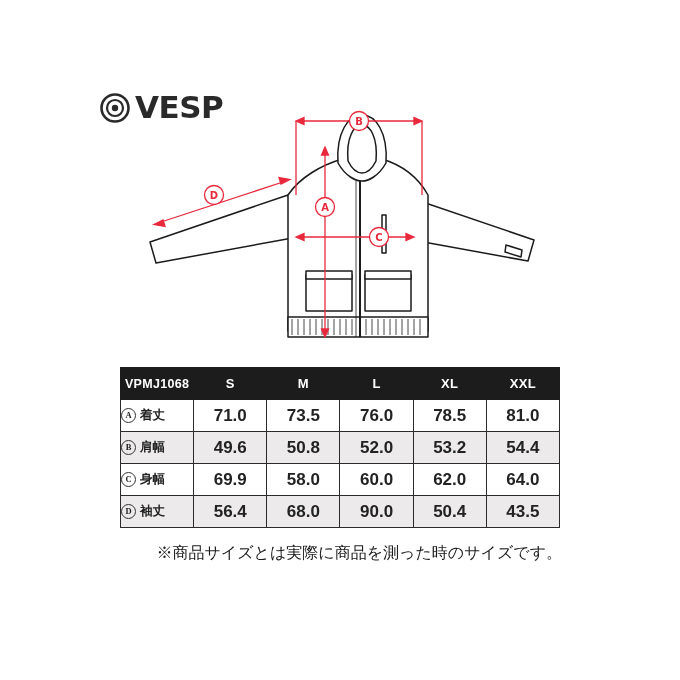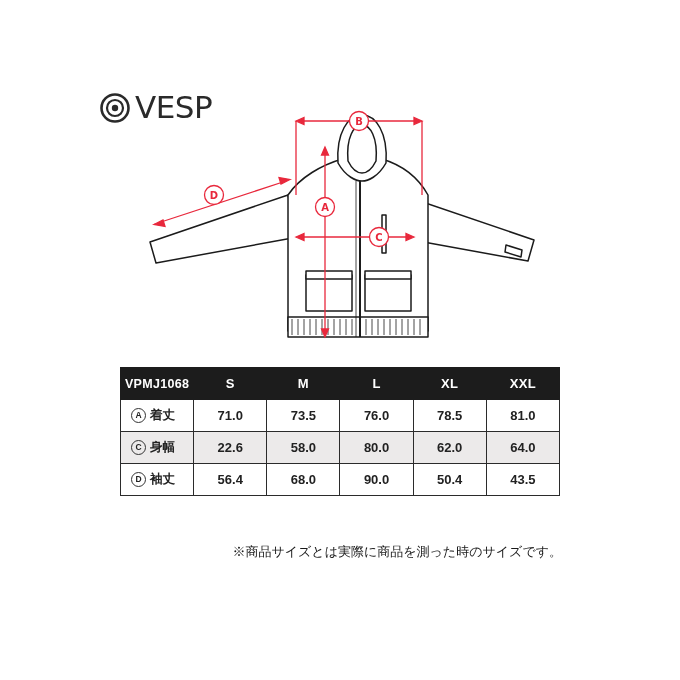--- a/index.html
+++ b/index.html
@@ -30,21 +30,21 @@
     top: 92px;
     display: flex;
     align-items: center;
     gap: 5px;
   }
   .brand .mark {
     width: 30px; height: 30px;
   }
   .brand .wordmark {
     font-family: "DejaVu Sans", sans-serif;
-    font-weight: normal;
+    font-weight: bold;
     font-size: 31px;
     letter-spacing: -0.5px;
     color: #2a2a2a;
     line-height: 1;
   }
 
   
   .illus {
     position: absolute;
     left: 110px;
@@ -59,21 +59,21 @@
     left: 120px;
     top: 367px;
     width: 440px;
     border-collapse: collapse;
     table-layout: fixed;
   }
   .size-table th, .size-table td {
     border: 1px solid #2b2b2b;
     height: 31px;
     text-align: center;
-    font-size: 13px;
+    font-size: 17px;
     font-weight: bold;
     color: #222;
     padding: 0;
   }
   .size-table thead th {
     background: #1c1c1c;
     color: #ffffff;
     font-size: 13px;
     letter-spacing: 0.3px;
     border-color: #1c1c1c;
@@ -82,23 +82,22 @@
     font-size: 12.5px;
   }
   .size-table tbody tr:nth-child(odd) td {
     background: #ffffff;
   }
   .size-table tbody tr:nth-child(even) td {
     background: #eceaea;
   }
   .size-table td.rowlabel {
     text-align: left;
-    padding-left: 10px;
     font-size: 12.5px;
-    font-family: Liberation Sans, sans-serif;
+    font-family: Liberation Serif, serif;
     white-space: nowrap;
   }
   .size-table td.rowlabel .circ {
     display: inline-block;
     width: 13px; height: 13px;
     line-height: 13px;
     border: 1px solid #333;
     border-radius: 50%;
     font-size: 8.5px;
     text-align: center;
@@ -106,22 +105,22 @@
     vertical-align: 1px;
     font-weight: bold;
   }
 
   
   .notes {
     position: absolute;
     right: 118px;
     top: 540px;
     text-align: left;
-    font-family: Liberation Serif, serif;
-    font-size: 13px;
+    font-family: Liberation Mono, monospace;
+    font-size: 16px;
     line-height: 1.85;
     color: #1a1a1a;
     white-space: nowrap;
   }
 </style>
 </head>
 <body>
 
 <div id="page">
 
@@ -247,25 +246,35 @@
           <span class="circ">A</span><span>着丈</span>
         </td>
         <td>71.0</td>
         <td>73.5</td>
         <td>76.0</td>
         <td>78.5</td>
         <td>81.0</td>
       </tr>
       <tr>
         <td class="rowlabel">
+          <span class="circ">B</span><span>肩幅</span>
+        </td>
+        <td>49.6</td>
+        <td>50.8</td>
+        <td>52.0</td>
+        <td>53.2</td>
+        <td>54.4</td>
+      </tr>
+      <tr>
+        <td class="rowlabel">
           <span class="circ">C</span><span>身幅</span>
         </td>
-        <td>22.6</td>
+        <td>69.9</td>
         <td>58.0</td>
-        <td>80.0</td>
+        <td>60.0</td>
         <td>62.0</td>
         <td>64.0</td>
       </tr>
       <tr>
         <td class="rowlabel">
           <span class="circ">D</span><span>袖丈</span>
         </td>
         <td>56.4</td>
         <td>68.0</td>
         <td>90.0</td>

